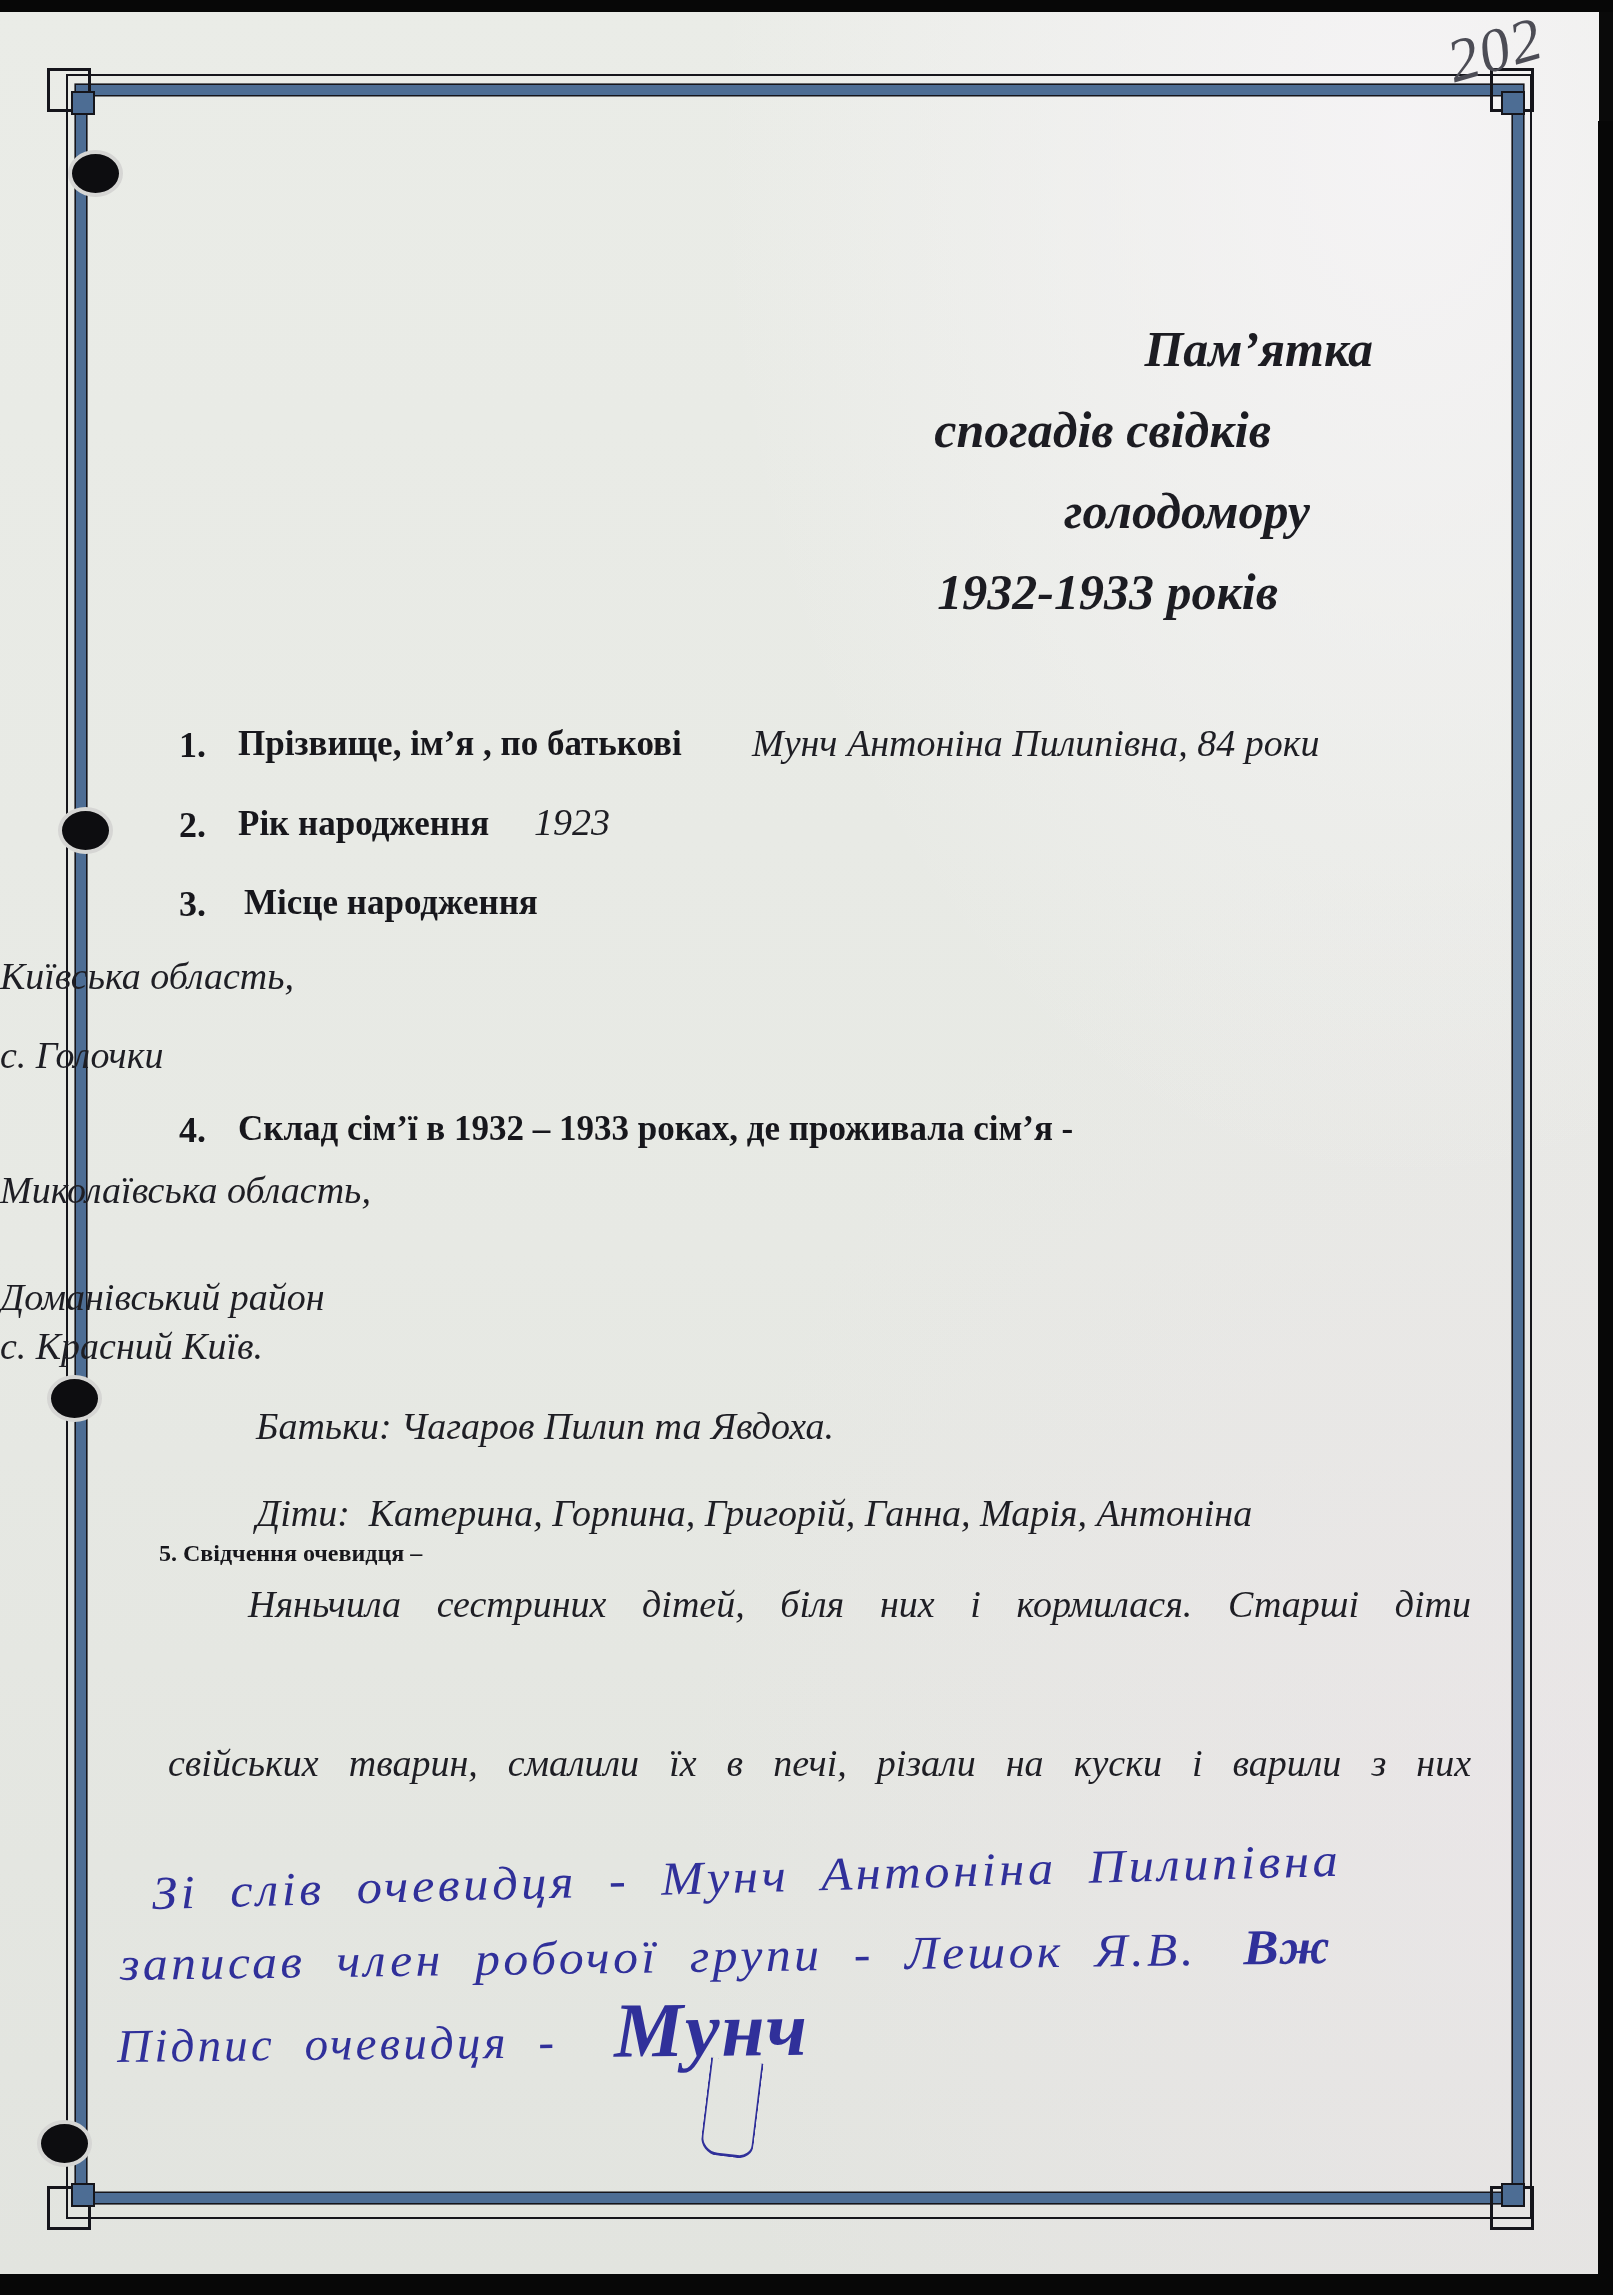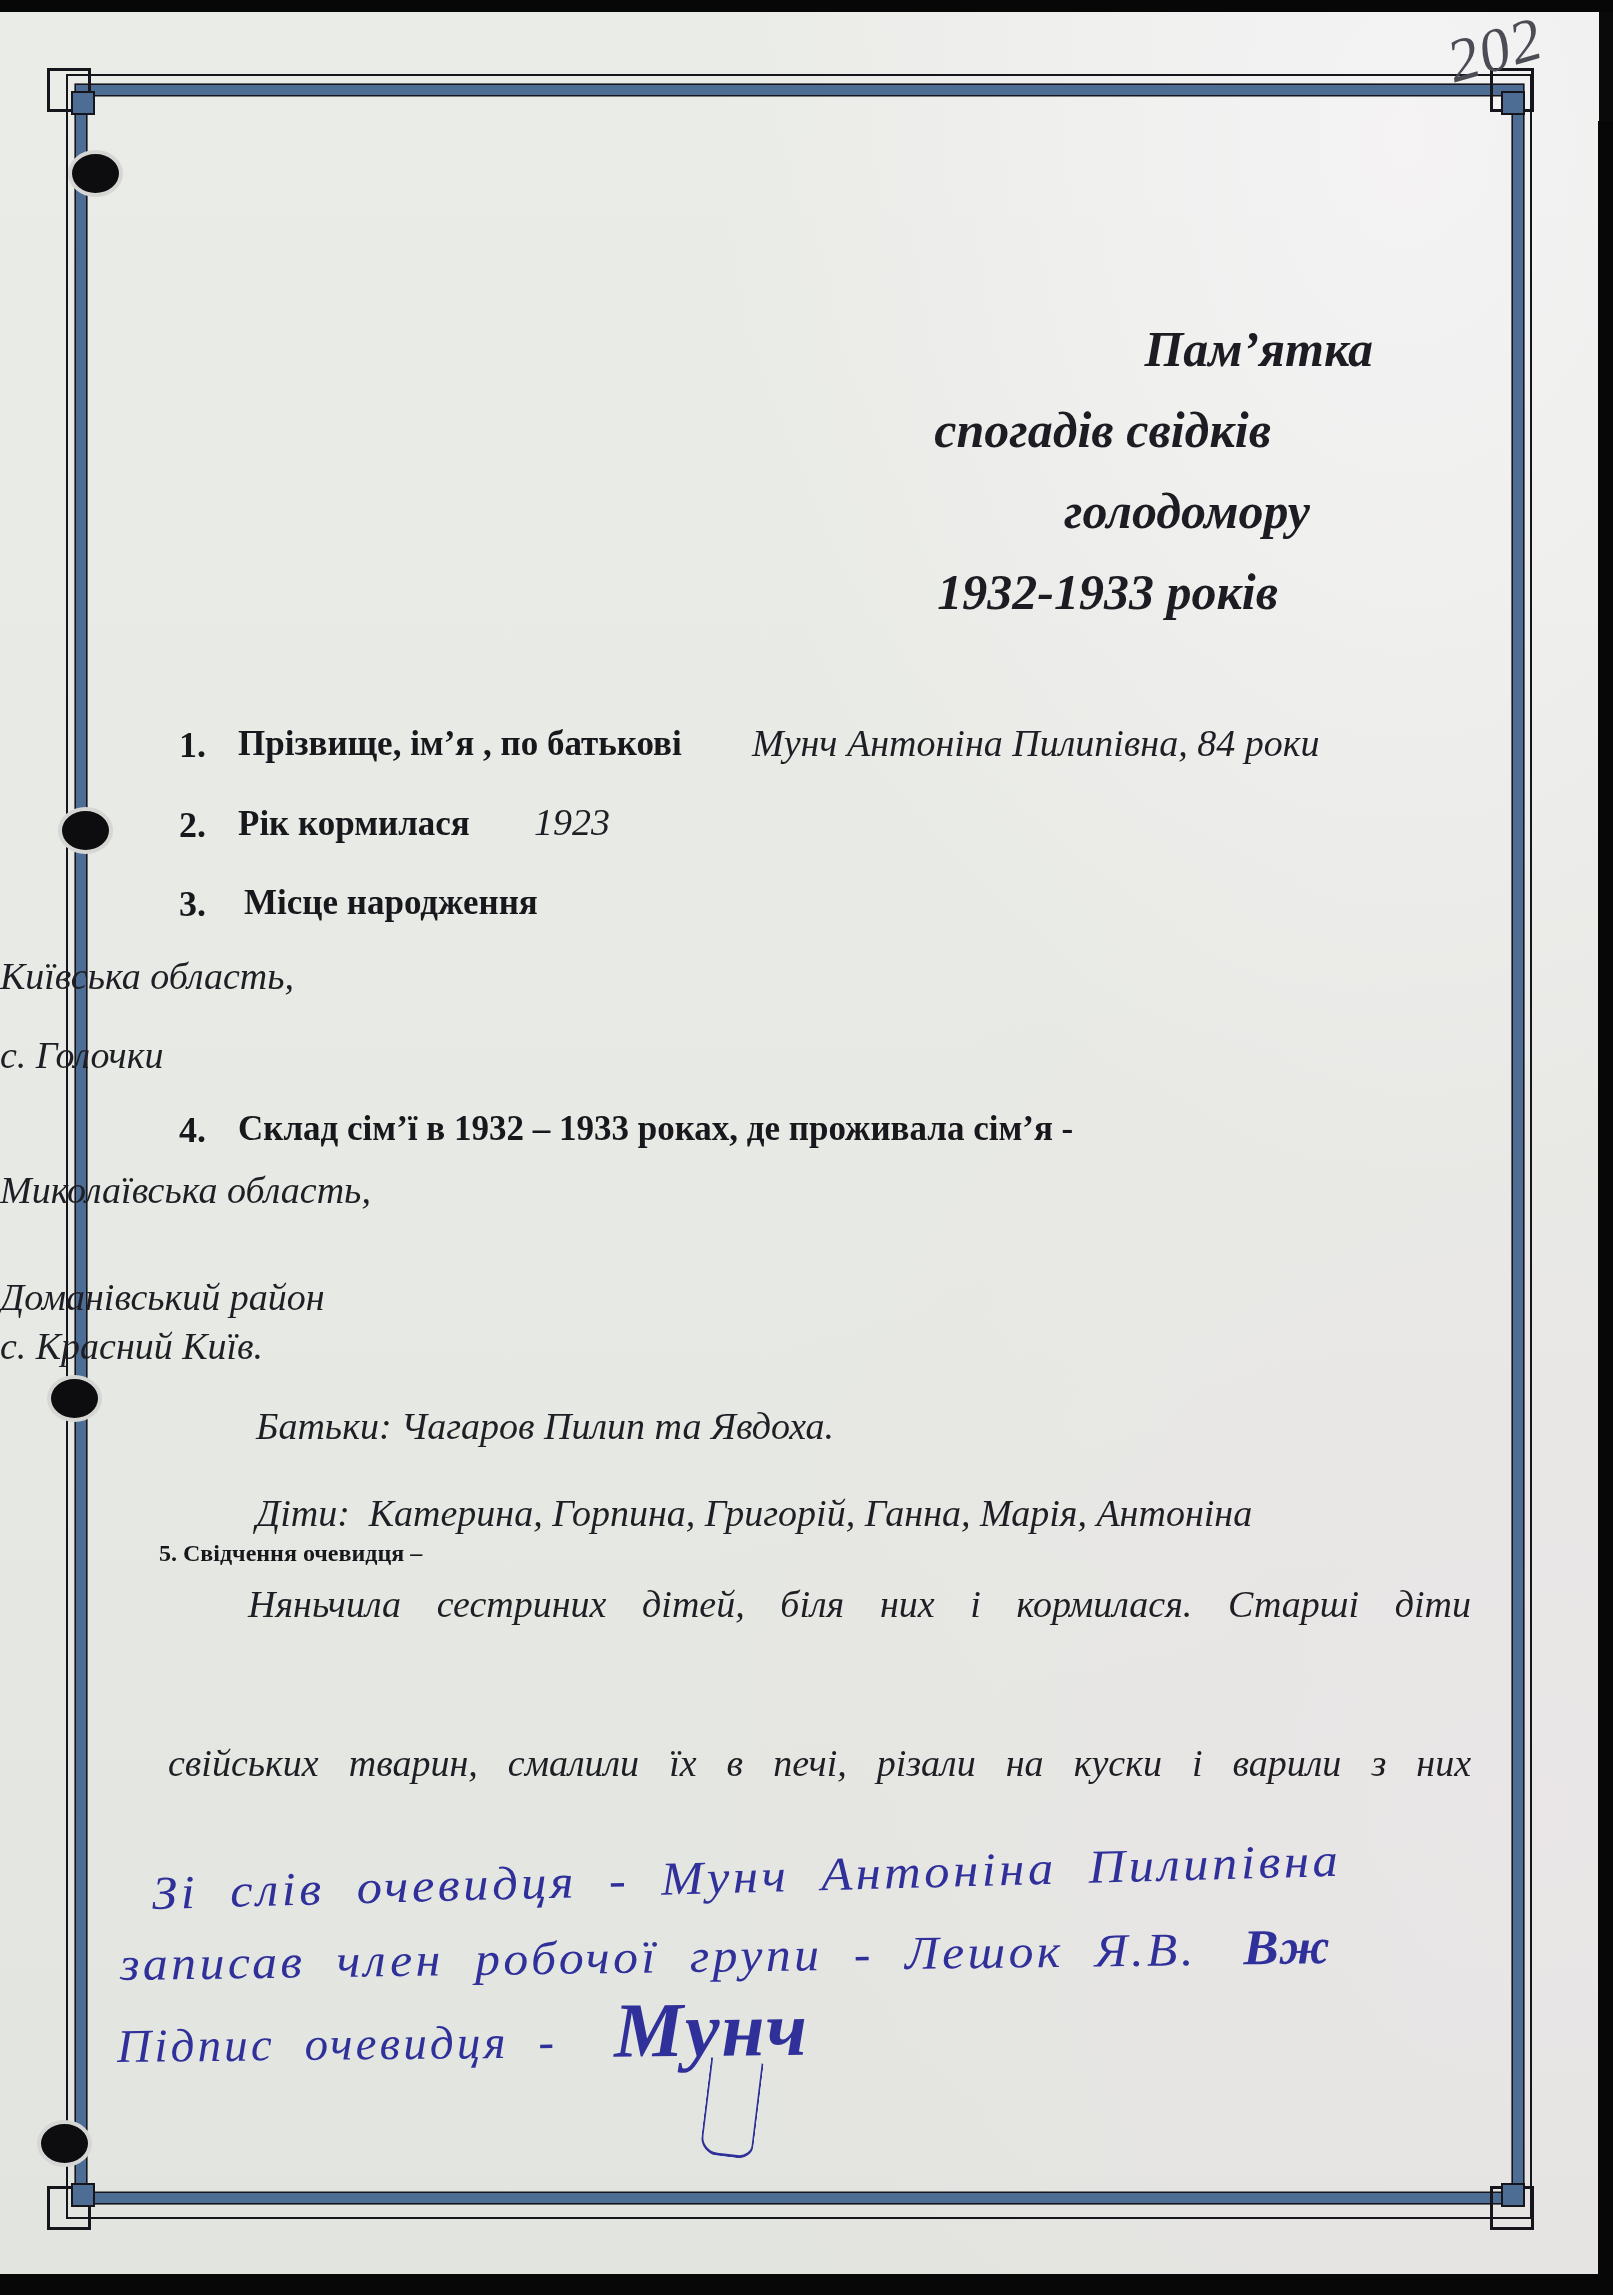--- a/index.html
+++ b/index.html
@@ -109,21 +109,21 @@
     <div class="tl" style="left:-39px;">спогадів свідків</div>
     <div class="tl" style="left:0px;">голодомору</div>
     <div class="tl" style="left:-32px;">1932-1933 років</div>
   </div>
 
   <span class="num" style="left:179px;top:724px;">1.</span>
   <span class="bld" style="left:238px;top:724px;">Прізвище, ім’я , по батькові</span>
   <span class="itv" style="left:752px;top:721px;">Мунч Антоніна Пилипівна, 84 роки</span>
 
   <span class="num" style="left:179px;top:804px;">2.</span>
-  <span class="bld" style="left:238px;top:804px;">Рік кормилася</span>
+  <span class="bld" style="left:238px;top:804px;">Рік народження</span>
   <span class="itv" style="left:534px;top:800px;">1923</span>
 
   <span class="num" style="left:179px;top:883px;">3.</span>
   <span class="bld" style="left:244px;top:883px;">Місце народження</span>
   <div class="center-line" style="top:954px;">Київська область,</div>
   <div class="center-line" style="top:1033px;">с. Голочки</div>
 
   <span class="num" style="left:179px;top:1109px;">4.</span>
   <span class="bld" style="left:238px;top:1109px;">Склад сім’ї в 1932 – 1933 роках, де проживала сім’я -</span>
   <div class="center-line" style="top:1168px;">Миколаївська область,</div>

